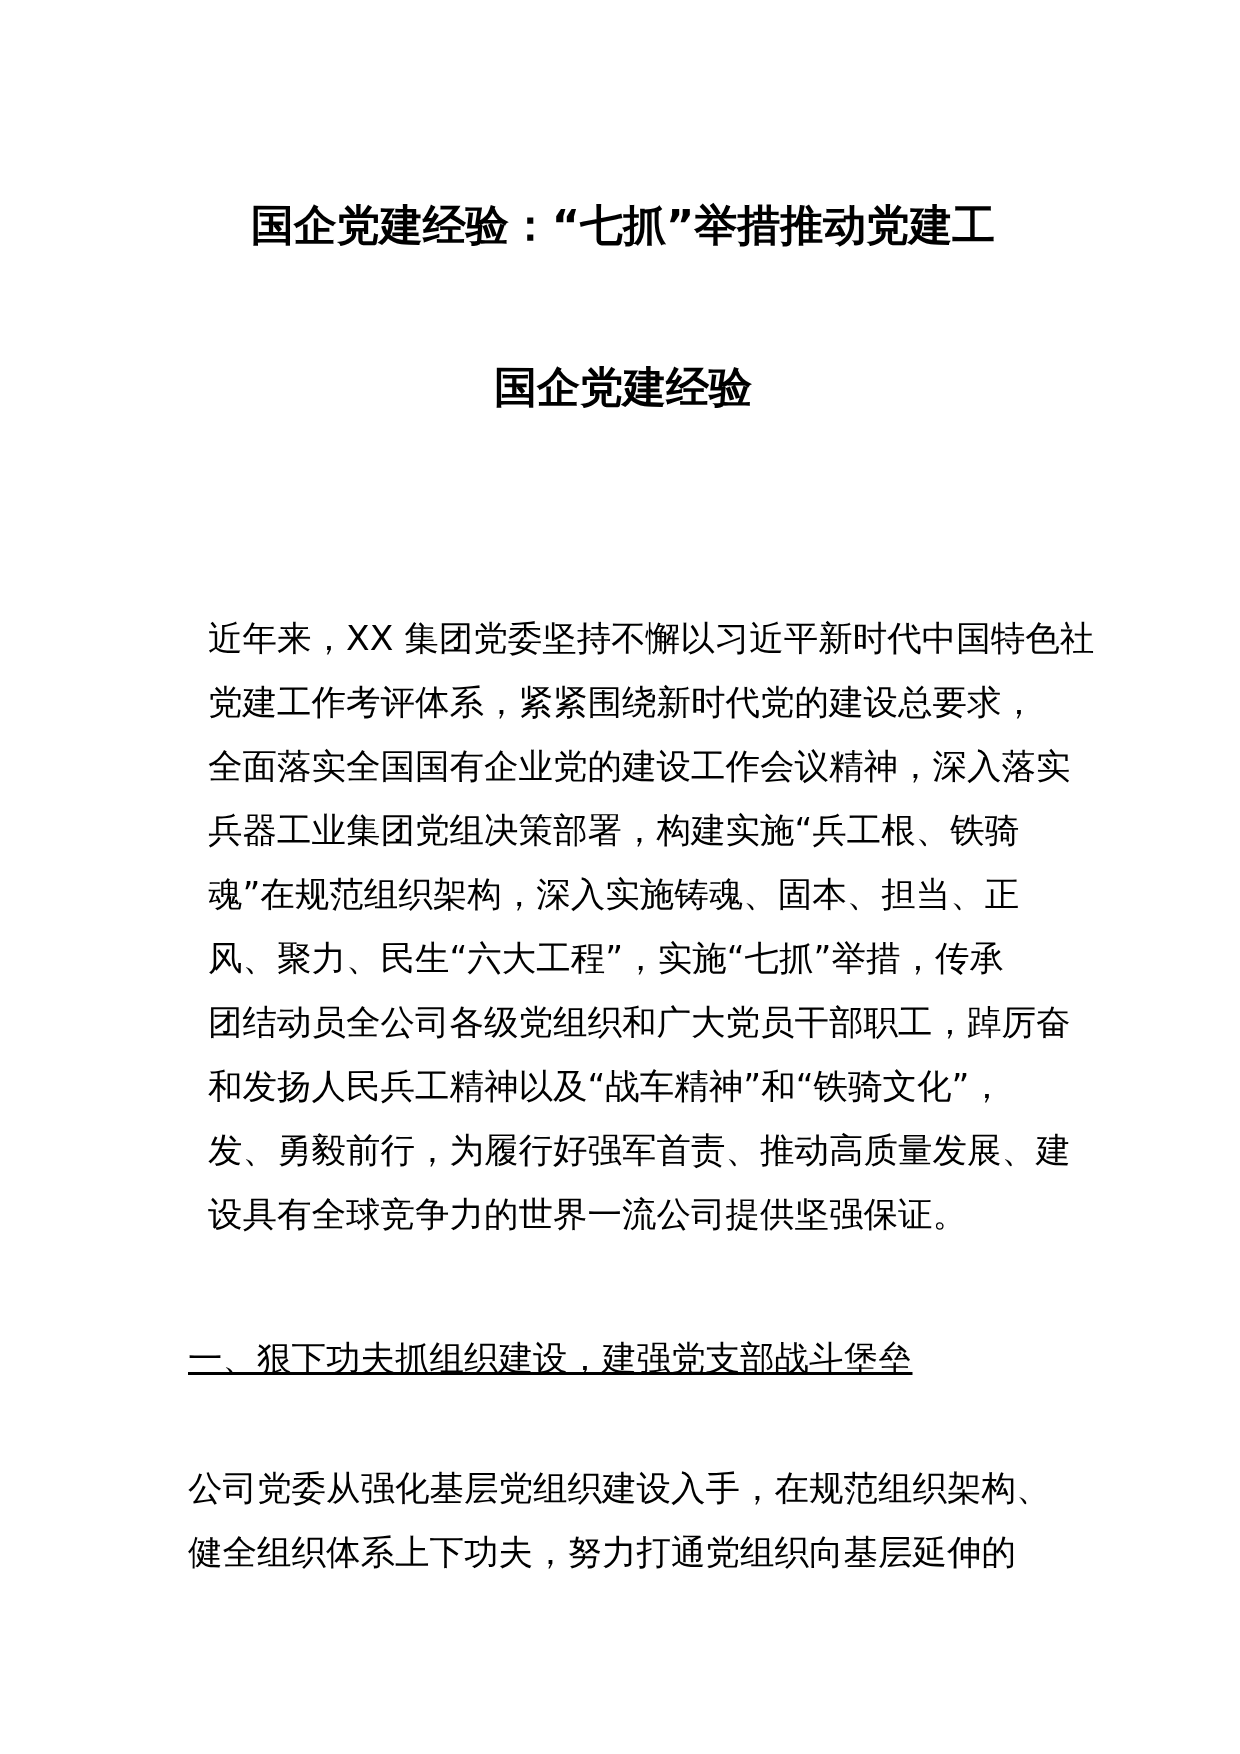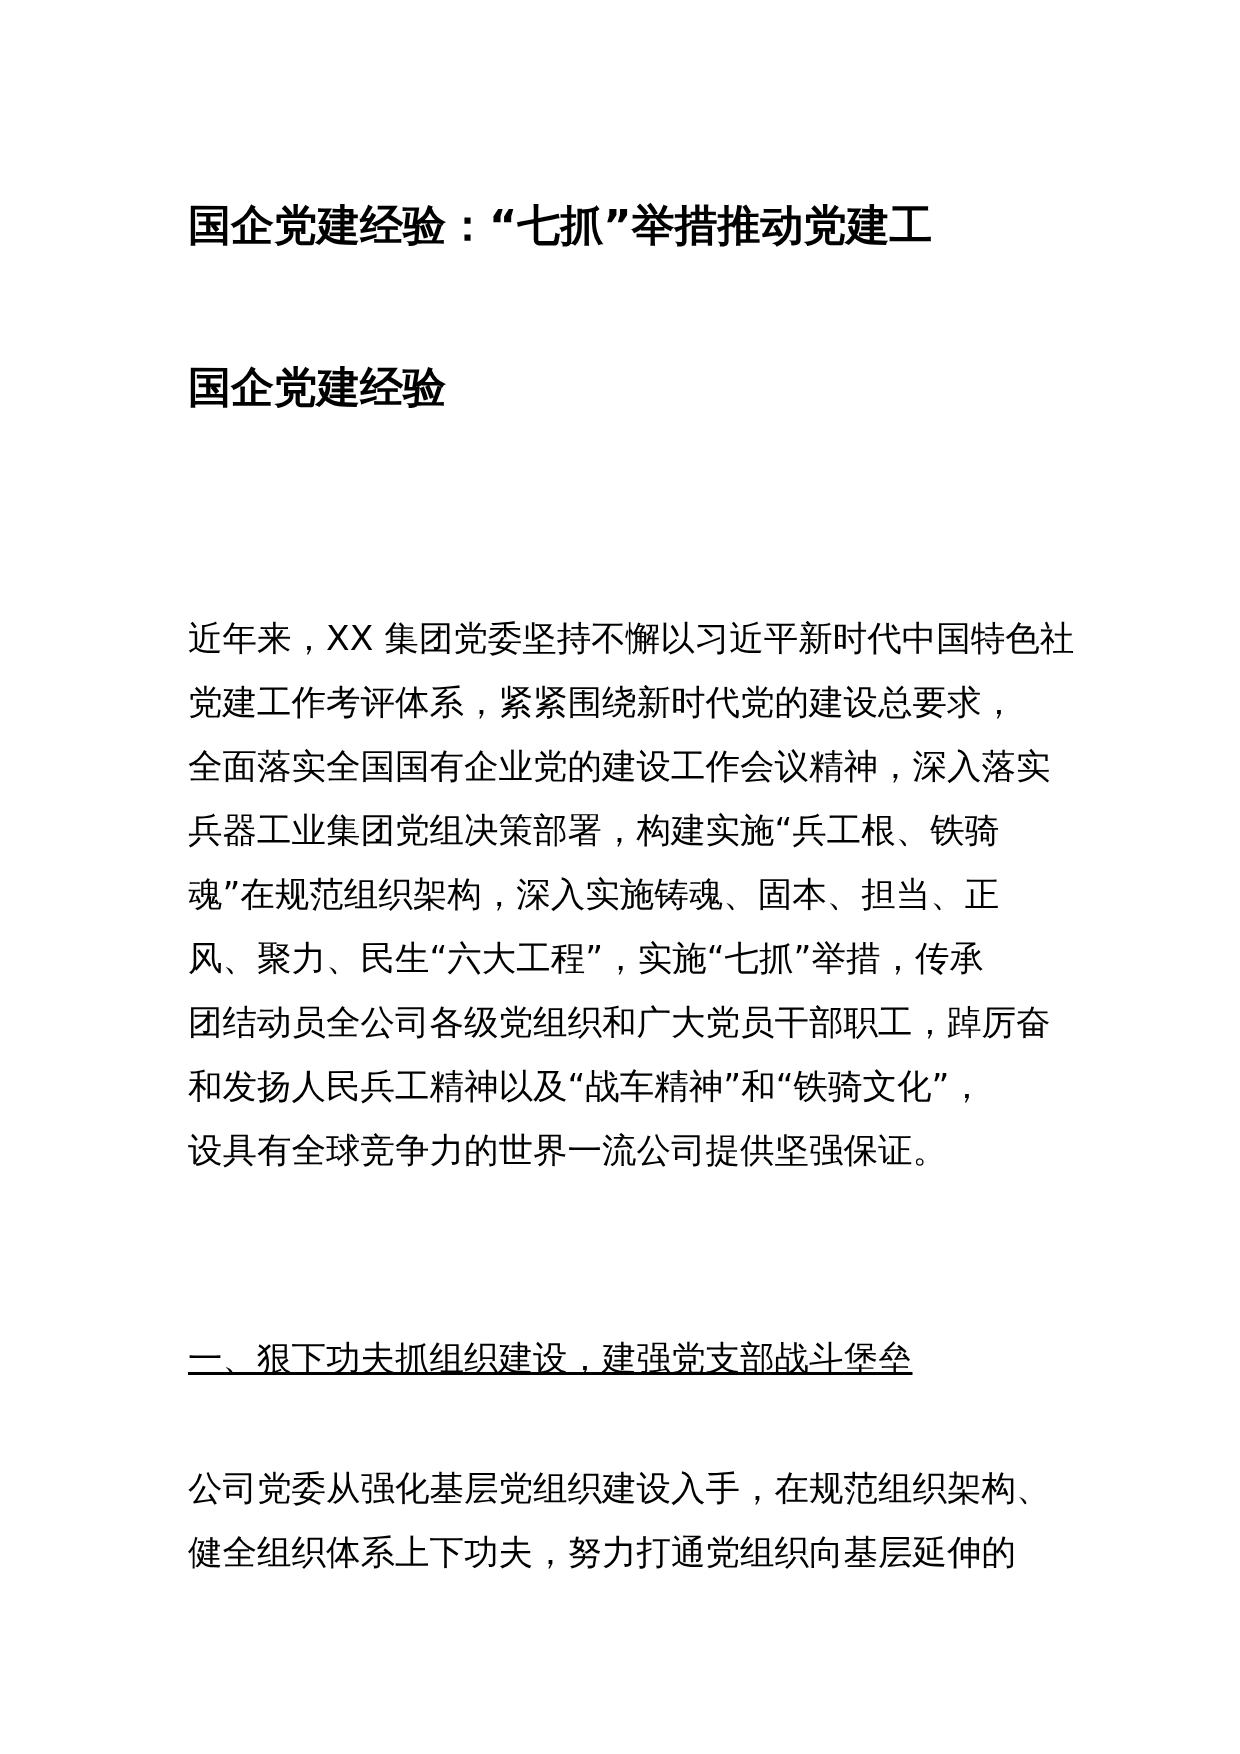--- a/index.html
+++ b/index.html
@@ -19,20 +19,21 @@
       position: absolute;
       left: 0; top: 0;
       width: 1240px;
       height: 1754px;
       background: #ffffff;
     }
     .title {
       position: absolute;
       left: 188px;
       width: 870px;
+      text-align: center;
       font-weight: bold;
       font-size: 43px;
       line-height: 50px;
       letter-spacing: 0px;
       white-space: nowrap;
     }
     .title.l1 { top: 200px; }
     .title.l2 { top: 362px; }
     .body-text {
       position: absolute;
@@ -45,29 +46,30 @@
     .line { display: block; height: 64px; }
   </style>
 </head>
 <body>
 
 <div class="page">
 
   <div class="title l1">国企党建经验：“七抓”举措推动党建工</div>
   <div class="title l2">国企党建经验</div>
 
-  <div class="body-text" style="top:606px;">
+  <div class="body-text" style="top:606px;margin-left:20px;">
     <span class="line">近年来，XX 集团党委坚持不懈以习近平新时代中国特色社</span>
     <span class="line">党建工作考评体系，紧紧围绕新时代党的建设总要求，</span>
     <span class="line">全面落实全国国有企业党的建设工作会议精神，深入落实</span>
     <span class="line">兵器工业集团党组决策部署，构建实施“兵工根、铁骑</span>
     <span class="line">魂”在规范组织架构，深入实施铸魂、固本、担当、正</span>
     <span class="line">风、聚力、民生“六大工程”，实施“七抓”举措，传承</span>
     <span class="line">团结动员全公司各级党组织和广大党员干部职工，踔厉奋</span>
     <span class="line">和发扬人民兵工精神以及“战车精神”和“铁骑文化”，</span>
+    <span class="line">发、勇毅前行，为履行好强军首责、推动高质量发展、建</span>
     <span class="line">设具有全球竞争力的世界一流公司提供坚强保证。</span>
   </div>
 
   <div class="body-text" style="top:1326px;text-decoration:underline;">一、狠下功夫抓组织建设，建强党支部战斗堡垒</div>
 
   <div class="body-text" style="top:1456px;">
     <span class="line">公司党委从强化基层党组织建设入手，在规范组织架构、</span>
     <span class="line">健全组织体系上下功夫，努力打通党组织向基层延伸的</span>
   </div>
 

